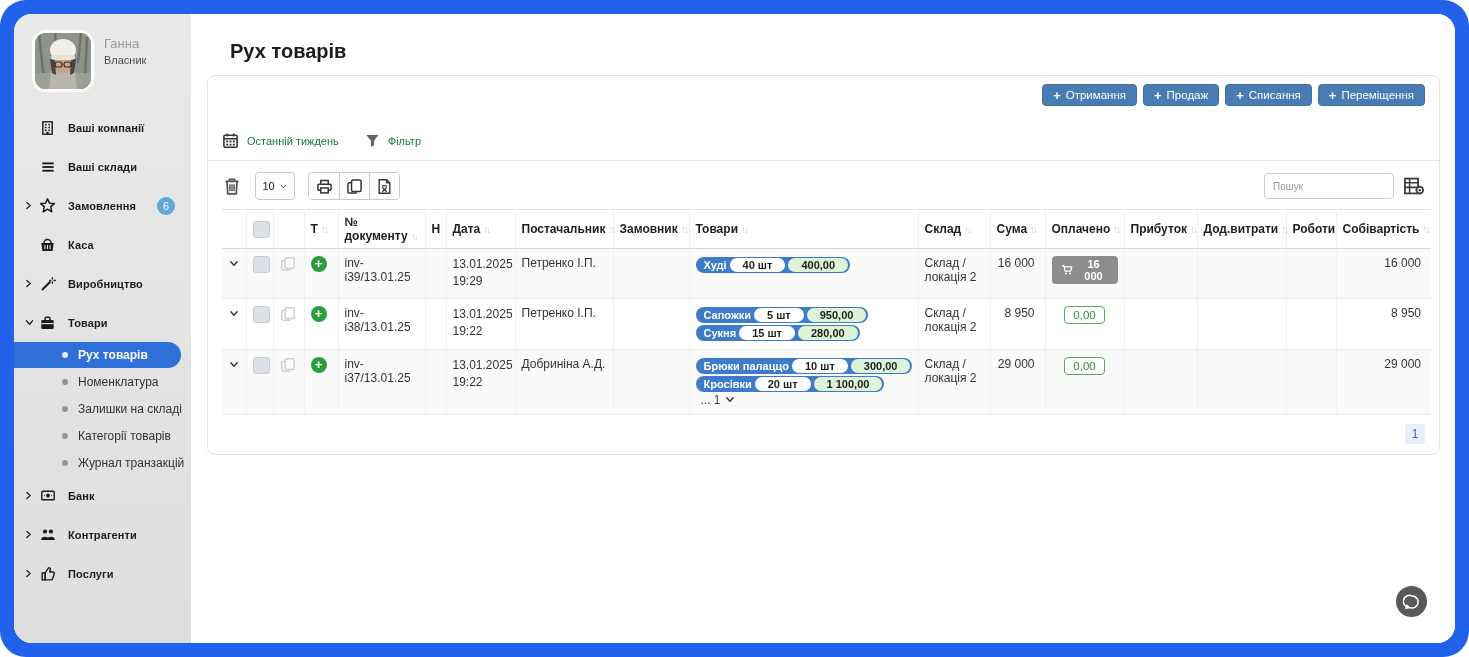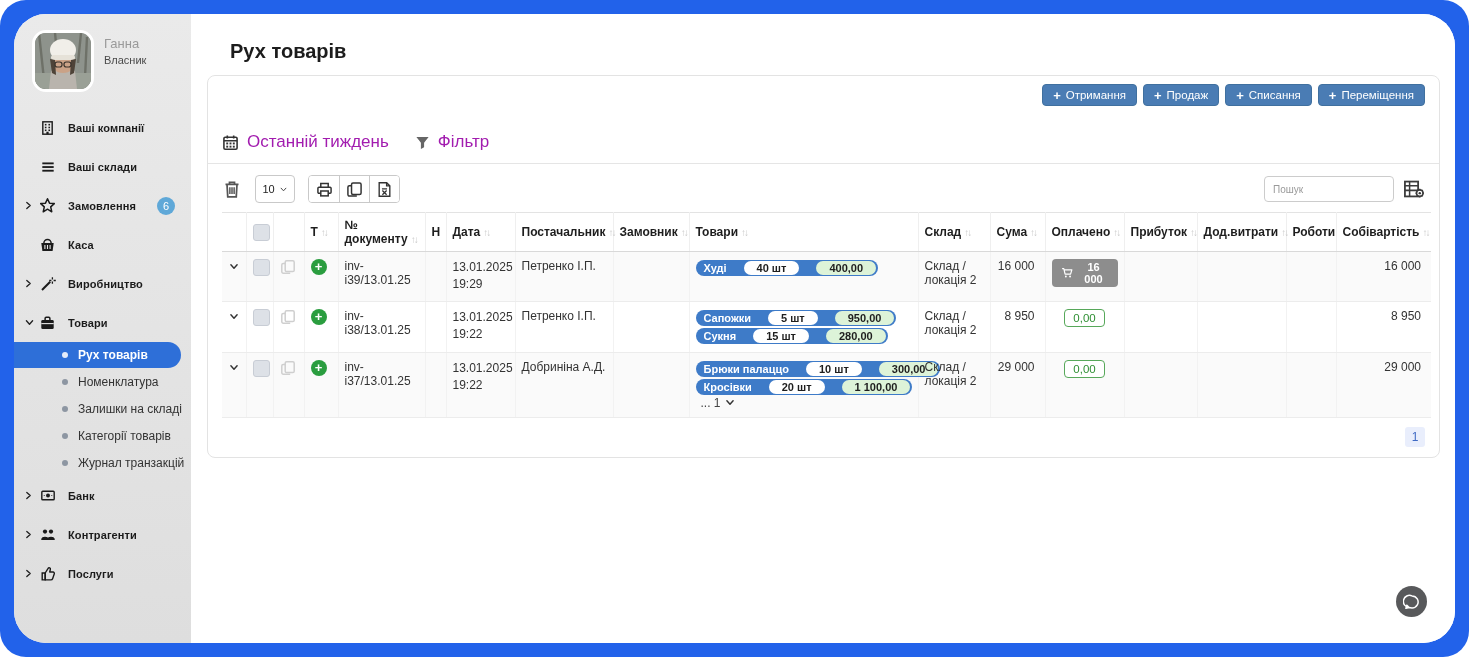--- a/index.html
+++ b/index.html
@@ -4,21 +4,21 @@
 <style>
   html,body{margin:0;padding:0;}
   body{
     width:1469px;height:657px;position:relative;background:#ffffff;
     font-family:"Liberation Sans", sans-serif;overflow:hidden;
     -webkit-font-smoothing:antialiased;
   }
   .frame{position:absolute;inset:0;background:#2262ea;border-radius:26px;}
   .card{
     position:absolute;left:14px;top:14px;width:1441px;height:629px;
-    border-radius:32px;overflow:hidden;display:flex;background:#ffffff;
+    border-radius:18px;overflow:hidden;display:flex;background:#ffffff;
   }
   
   .sidebar{width:177px;min-width:177px;background:linear-gradient(#eaeaea,#dedede);display:flex;flex-direction:column;overflow:hidden;}
   .user-block{display:flex;align-items:flex-start;padding:16px 8px 10px 18px;}
   .avatar{width:56px;height:56px;border-radius:14px;border:3px solid #fff;overflow:hidden;flex:none;background:#8e938c;}
   .user-meta{margin:6px 0 0 10px;line-height:1.25;}
   .user-name{font-size:13px;color:#9a9a9a;}
   .user-role{font-size:11px;color:#4a4a4a;margin-top:2px;}
   .company-btn{
     margin-top:12px;height:30px;width:100%;border:none;background:#9fe352;
@@ -38,21 +38,21 @@
   .smi.active{background:#2e6fd8;color:#fff;border-radius:0 14px 14px 0;margin-right:10px;height:26px;font-weight:bold;}
   .smi.active .bullet{background:#e4ecfa;}
   
   .main{flex:1;background:#fff;position:relative;overflow:hidden;}
   .page-title{font-size:20px;font-weight:bold;color:#1c1c1c;margin:26px 0 12px 39px;}
   .panel{margin:0 15px 0 16px;border:1px solid #e3e3e3;border-radius:8px;padding:8px 14px 10px 14px;}
   .actions-row{display:flex;justify-content:flex-end;gap:6px;}
   .act-btn{background:#4a7cb4;border:1px solid #40709f;border-radius:4px;color:#fff;height:22px;
     display:inline-flex;align-items:center;gap:5px;padding:0 10px;font-family:inherit;font-size:11.5px;cursor:pointer;}
   .act-btn .plus{font-weight:bold;font-size:13px;line-height:1;}
-  .filter-row{display:flex;align-items:center;margin-top:26px;font-size:17px;color:#a21caf;}
+  .filter-row{display:flex;align-items:center;margin-top:26px;font-size:11px;color:#15803d;}
   .filter-row .f-item{display:flex;align-items:center;gap:8px;cursor:pointer;}
   .filter-row .f-item + .f-item{margin-left:26px;}
   .filter-row .ficon{color:#333;display:flex;}
   .hr{border-top:1px solid #e5e5e5;margin:11px -14px 0 -14px;}
   .toolbar{display:flex;align-items:center;margin-top:11px;}
   .tb-trash{color:#555;display:flex;cursor:pointer;}
   .pagesize{margin-left:13px;width:38px;height:26px;border:1px solid #c9c9c9;border-radius:4px;background:#fff;
     display:flex;align-items:center;justify-content:center;gap:4px;font-size:11px;color:#222;cursor:pointer;}
   .btn-group{margin-left:13px;display:flex;border:1px solid #c9c9c9;border-radius:4px;overflow:hidden;background:#fff;}
   .btn-group .gbtn{width:30px;height:26px;display:flex;align-items:center;justify-content:center;color:#333;cursor:pointer;background:#fff;border:none;}
@@ -70,21 +70,21 @@
   .grid td{border-bottom:1px solid #ececec;border-right:1px solid #f2f2f2;padding:7px 6px;vertical-align:top;color:#333;}
   .grid tbody tr:nth-child(odd){background:#fafafa;}
   .num{text-align:right;padding-right:10px !important;}
   .expand-chevron{color:#1d1d1d;display:inline-flex;cursor:pointer;margin-top:3px;}
   .row-checkbox{width:15px;height:15px;background:#dde1e7;border:1px solid #c8cdd5;border-radius:3px;cursor:pointer;}
   .copy-dis{color:#cfcfcf;display:inline-flex;}
   .plus-circle{width:16px;height:16px;border-radius:50%;background:#2a9d3f;color:#fff;font-size:13px;font-weight:bold;
     display:flex;align-items:center;justify-content:center;line-height:0;}
   .date-l{line-height:1.45;}
   .pill{display:inline-flex;align-items:center;background:#3e7bc8;border-radius:12px;color:#fff;
-    font-size:11px;font-weight:bold;padding:1px 2px 1px 8px;gap:17px;margin:1px 0;white-space:nowrap;}
+    font-size:11px;font-weight:bold;padding:1px 2px 1px 8px;gap:3px;margin:1px 0;white-space:nowrap;}
   .chip{background:#fff;color:#1e1e1e;border-radius:10px;padding:1px 13px;font-weight:bold;}
   .chip.price{background:#ddf3d8;}
   .more-lbl{font-size:12px;color:#444;margin-left:5px;display:inline-flex;align-items:center;gap:3px;}
   .paid-cell{text-align:center;}
   .paid-cart{display:inline-flex;align-items:center;gap:5px;background:#8d8d8d;color:#fff;border-radius:4px;
     padding:2px 9px;font-size:11px;font-weight:bold;}
   .paid-green{display:inline-block;border:1px solid #57a85a;color:#2f8f33;background:#fff;border-radius:4px;
     padding:2px 8px;font-size:11.5px;}
   .pagination{display:flex;justify-content:flex-end;margin-top:9px;}
   .page-btn{width:20px;height:20px;background:#e9eefc;color:#3f6ac4;border:none;border-radius:3px;font-family:inherit;font-size:12px;cursor:pointer;}

